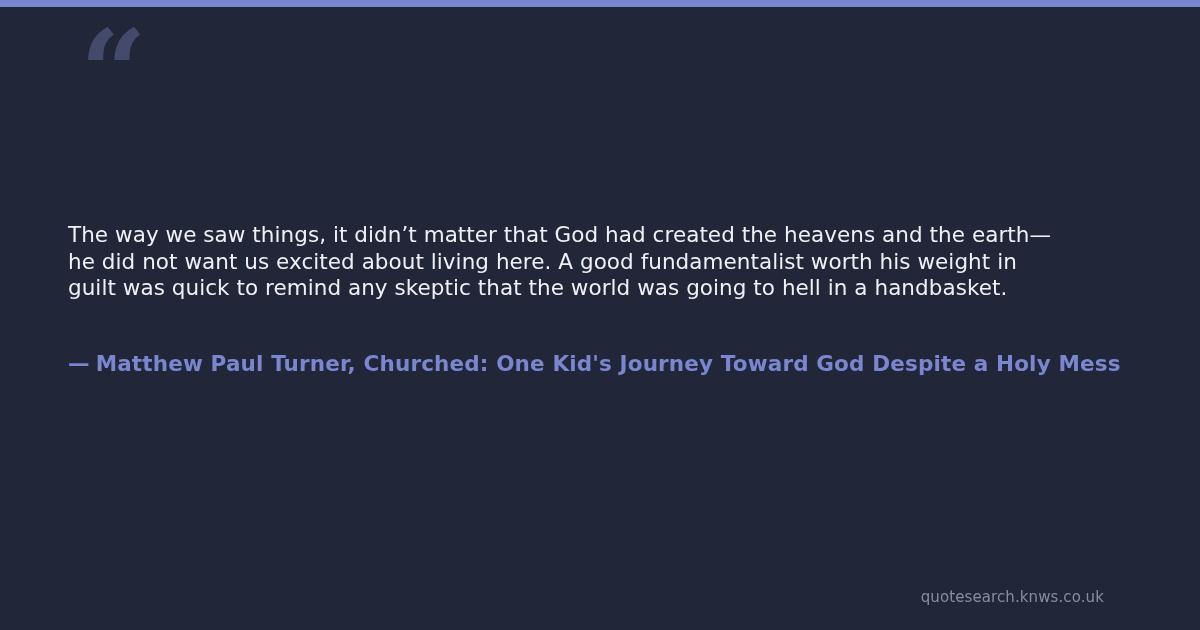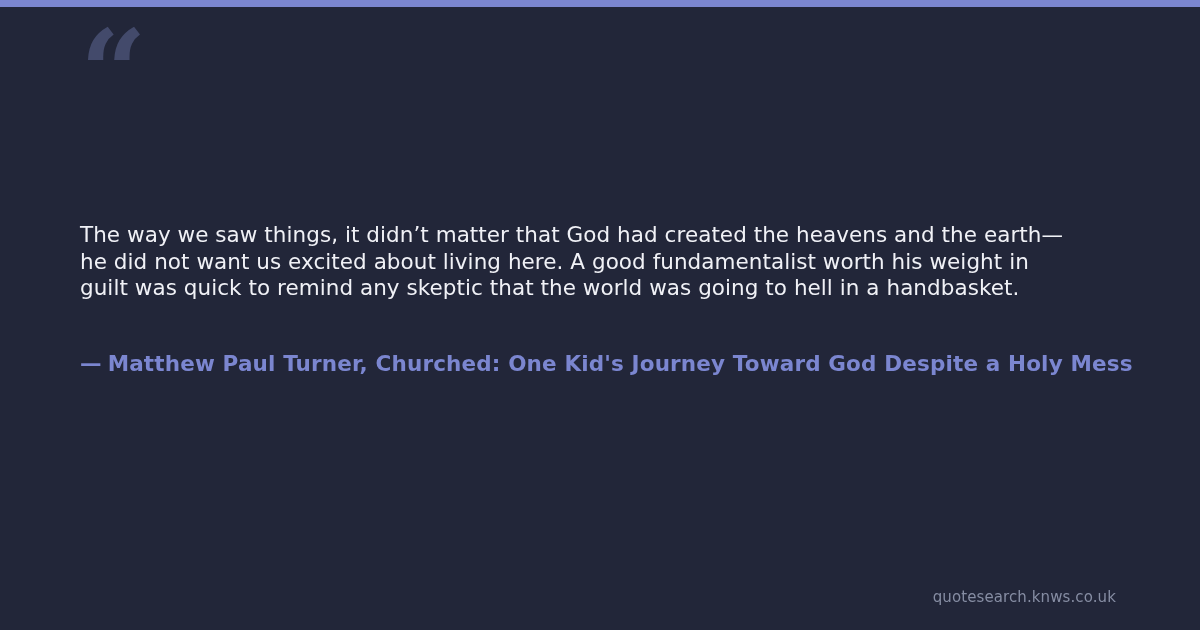--- a/index.html
+++ b/index.html
@@ -39,21 +39,21 @@
     font-size: 116px;
     font-weight: 700;
     line-height: 1;
     color: #434a6b;
     letter-spacing: -2px;
     user-select: none;
   }
 
   #content-block {
     position: absolute;
-    left: 80px;
+    left: 68px;
     top: 222px;
     width: 1120px;
   }
 
   #quote-text {
     width: 985px;
     margin: 0;
     font-size: 21.5px;
     line-height: 26.5px;
     color: #f0f1f6;
@@ -78,21 +78,21 @@
     letter-spacing: 0.15px;
     white-space: nowrap;
   }
 
   #attribution .dash {
     margin-right: 6px;
   }
 
   #site-footer {
     position: absolute;
-    right: 84px;
+    right: 96px;
     bottom: 24px;
     font-size: 15px;
     line-height: 18px;
     color: #868da3;
     letter-spacing: 0.1px;
     text-align: right;
   }
 </style>
 </head>
 <body>

